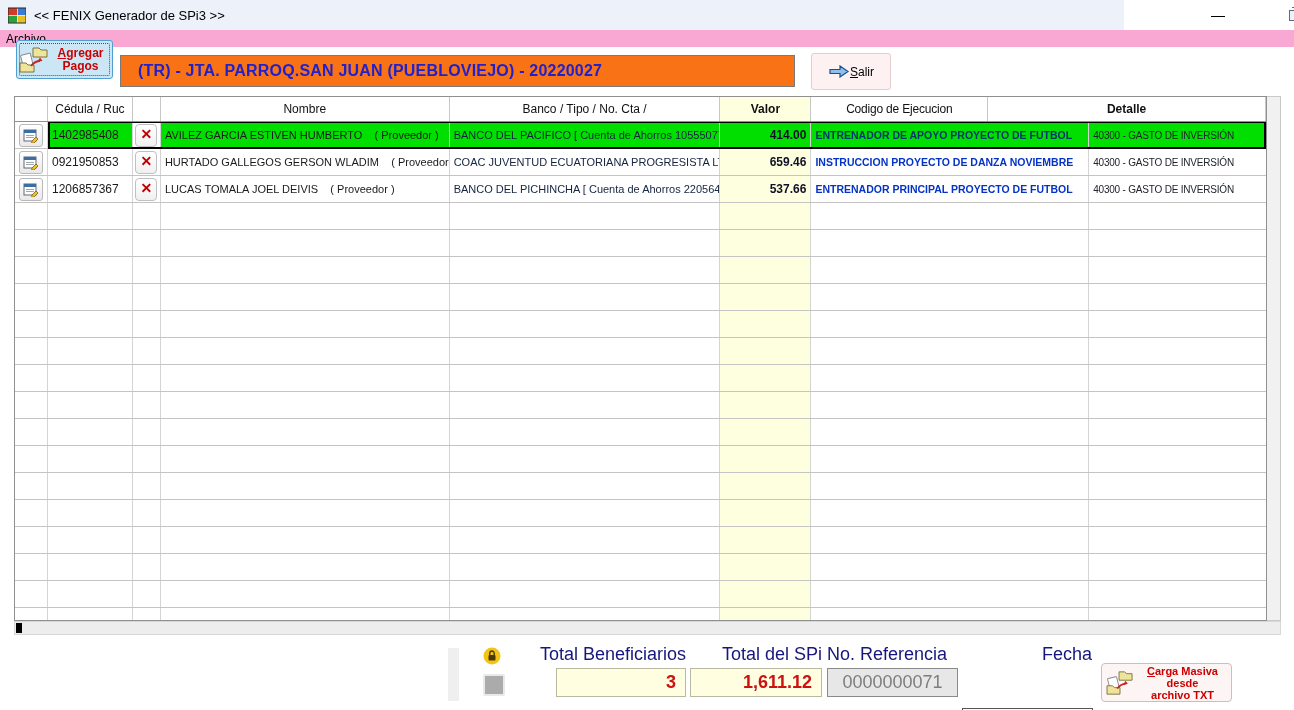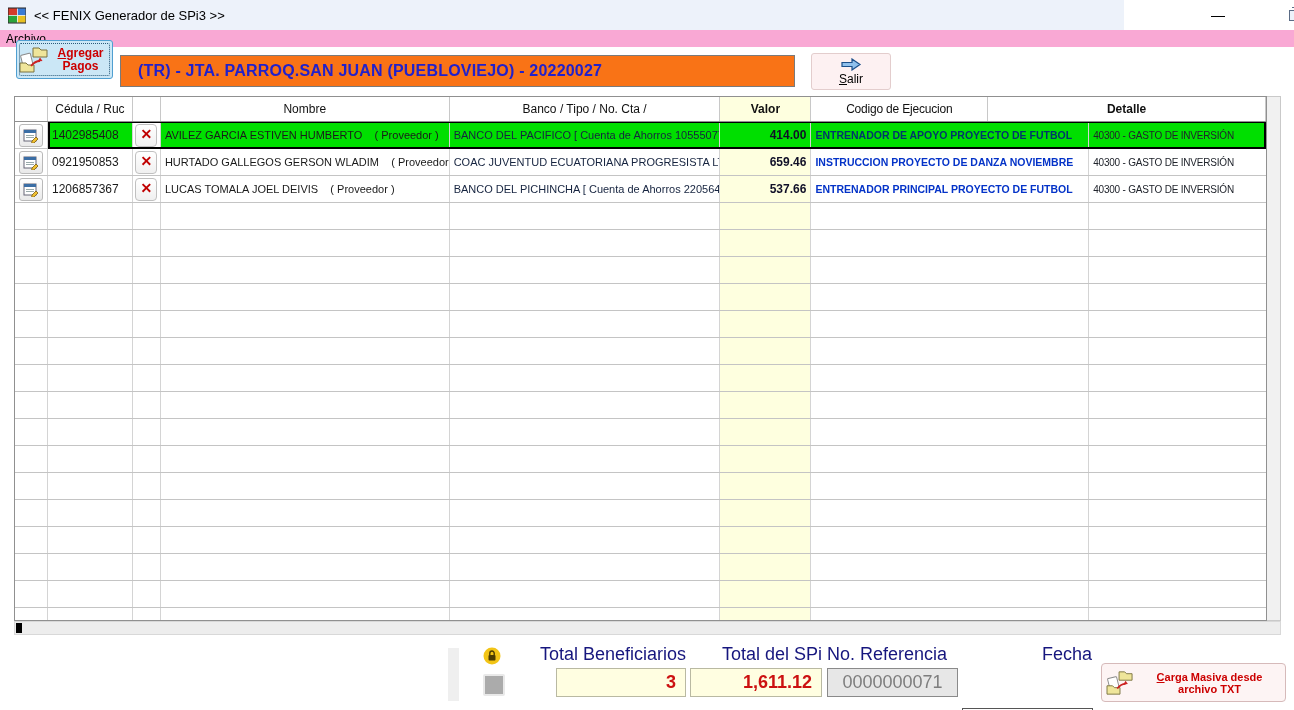--- a/index.html
+++ b/index.html
@@ -20,21 +20,21 @@
   
   .menubar { position:absolute; left:0; top:30px; width:1294px; height:17px; background:#f9a8d4; display:flex; align-items:center; }
   .menu-item { font-size:12px; padding:0 6px; cursor:pointer; }
   
   .btn-add { position:absolute; left:16px; top:40px; width:97px; height:39px; background:#cbe7f6; border:1px solid #4f9fd1; border-radius:3px; display:flex; align-items:center; cursor:pointer; }
   .btn-add .focus-dots { position:absolute; left:2px; top:2px; right:2px; bottom:2px; border:1px dotted #2a5a7a; border-radius:2px; }
   .btn-add .icon { width:30px; height:28px; margin-left:2px; flex:0 0 auto; }
   .btn-label-red { color:#cc0000; font-weight:bold; font-size:12px; line-height:13px; text-align:center; flex:1; }
   .btn-label-red u { text-decoration:underline; }
   .title-field { position:absolute; left:120px; top:55px; width:675px; height:32px; background:#f97316; border:1px solid #7a7a7a; display:flex; align-items:center; padding-left:17px; font-size:16px; font-weight:bold; color:#2121cb; letter-spacing:0.2px; }
-  .btn-exit { position:absolute; left:811px; top:53px; width:80px; height:37px; background:#fdf1f2; border:1px solid #e3cdcd; border-radius:3px; display:flex; flex-direction:column; align-items:center; justify-content:center; cursor:pointer; }
+  .btn-exit { position:absolute; left:811px; top:53px; width:80px; height:37px; background:#fdf1f2; border:1px solid #e3cdcd; border-radius:3px; display:flex; align-items:center; justify-content:center; cursor:pointer; }
   .btn-exit .txt { font-size:12px; color:#000; margin-top:1px; }
   
   .table-wrap { position:absolute; left:14px; top:96px; width:1267px; height:525px; display:flex; }
   .grid { width:1253px; height:525px; border:1px solid #909090; background:#fff; overflow:hidden; }
   .vscroll { width:14px; height:525px; background:#f1f1f1; border:1px solid #c9c9c9; border-left:none; }
   .hdr { display:flex; height:25px; border-bottom:1px solid #909090; background:#fff; }
   .hdr .hcell { font-size:12px; color:#111; display:flex; align-items:center; justify-content:center; border-right:1px solid #c8c8c8; overflow:hidden; white-space:nowrap; }
   .tbody { height:499px; overflow:hidden; }
   .row { display:flex; height:27px; border-bottom:1px solid #c4c4c4; position:relative; background:#fff; }
   .cell { border-right:1px solid #d4d4d4; display:flex; align-items:center; overflow:hidden; white-space:pre; padding:0 4px; font-size:11px; color:#1a1a1a; }
@@ -58,21 +58,21 @@
   
   .comment-box { position:absolute; left:8px; top:647px; width:452px; height:55px; background:#fff; border:1px solid #7a7a7a; font-size:12px; padding:5px 16px 5px 7px; overflow:hidden; }
   .comment-sb { position:absolute; right:1px; top:1px; width:11px; height:51px; background:#efefef; }
   .lock-badge { position:absolute; left:483px; top:647px; width:18px; height:18px; }
   .gray-square { position:absolute; left:483px; top:674px; width:22px; height:22px; background:#ababab; border:2px solid #e9e9e9; border-radius:2px; cursor:pointer; }
   .flabel { position:absolute; top:644px; height:22px; font-size:18px; color:#16167e; white-space:nowrap; }
   .ffield { position:absolute; top:668px; height:29px; display:flex; align-items:center; font-size:18px; }
   .f-yellow { background:#fffee1; border:1px solid #b9b9a2; color:#cc1111; justify-content:flex-end; padding-right:9px; font-weight:600; }
   .f-ref { background:#e7e7e7; border:1px solid #8a8a8a; color:#7e7e7e; justify-content:center; }
   .f-fecha { background:#ffffff; border:1px solid #555; color:#000; justify-content:center; font-size:20px;margin-top:40px; }
-  .btn-carga { position:absolute; left:1101px; top:663px; width:185px; height:39px; background:#fdf4f4; border:1px solid #d6baba; border-radius:4px; display:flex; align-items:center; cursor:pointer; }
+  .btn-carga { position:absolute; left:1101px; top:663px; width:131px; height:39px; background:#fdf4f4; border:1px solid #d6baba; border-radius:4px; display:flex; align-items:center; cursor:pointer; }
   .btn-carga .icon { width:28px; height:26px; margin-left:4px; flex:0 0 auto; }
   .btn-carga .btn-label-red { font-size:11px; line-height:12px; }
 </style>
 </head>
 <body>
 
 <div class="app">
 
   <div class="titlebar">
     <svg class="app-icon" viewBox="0 0 18 18">

